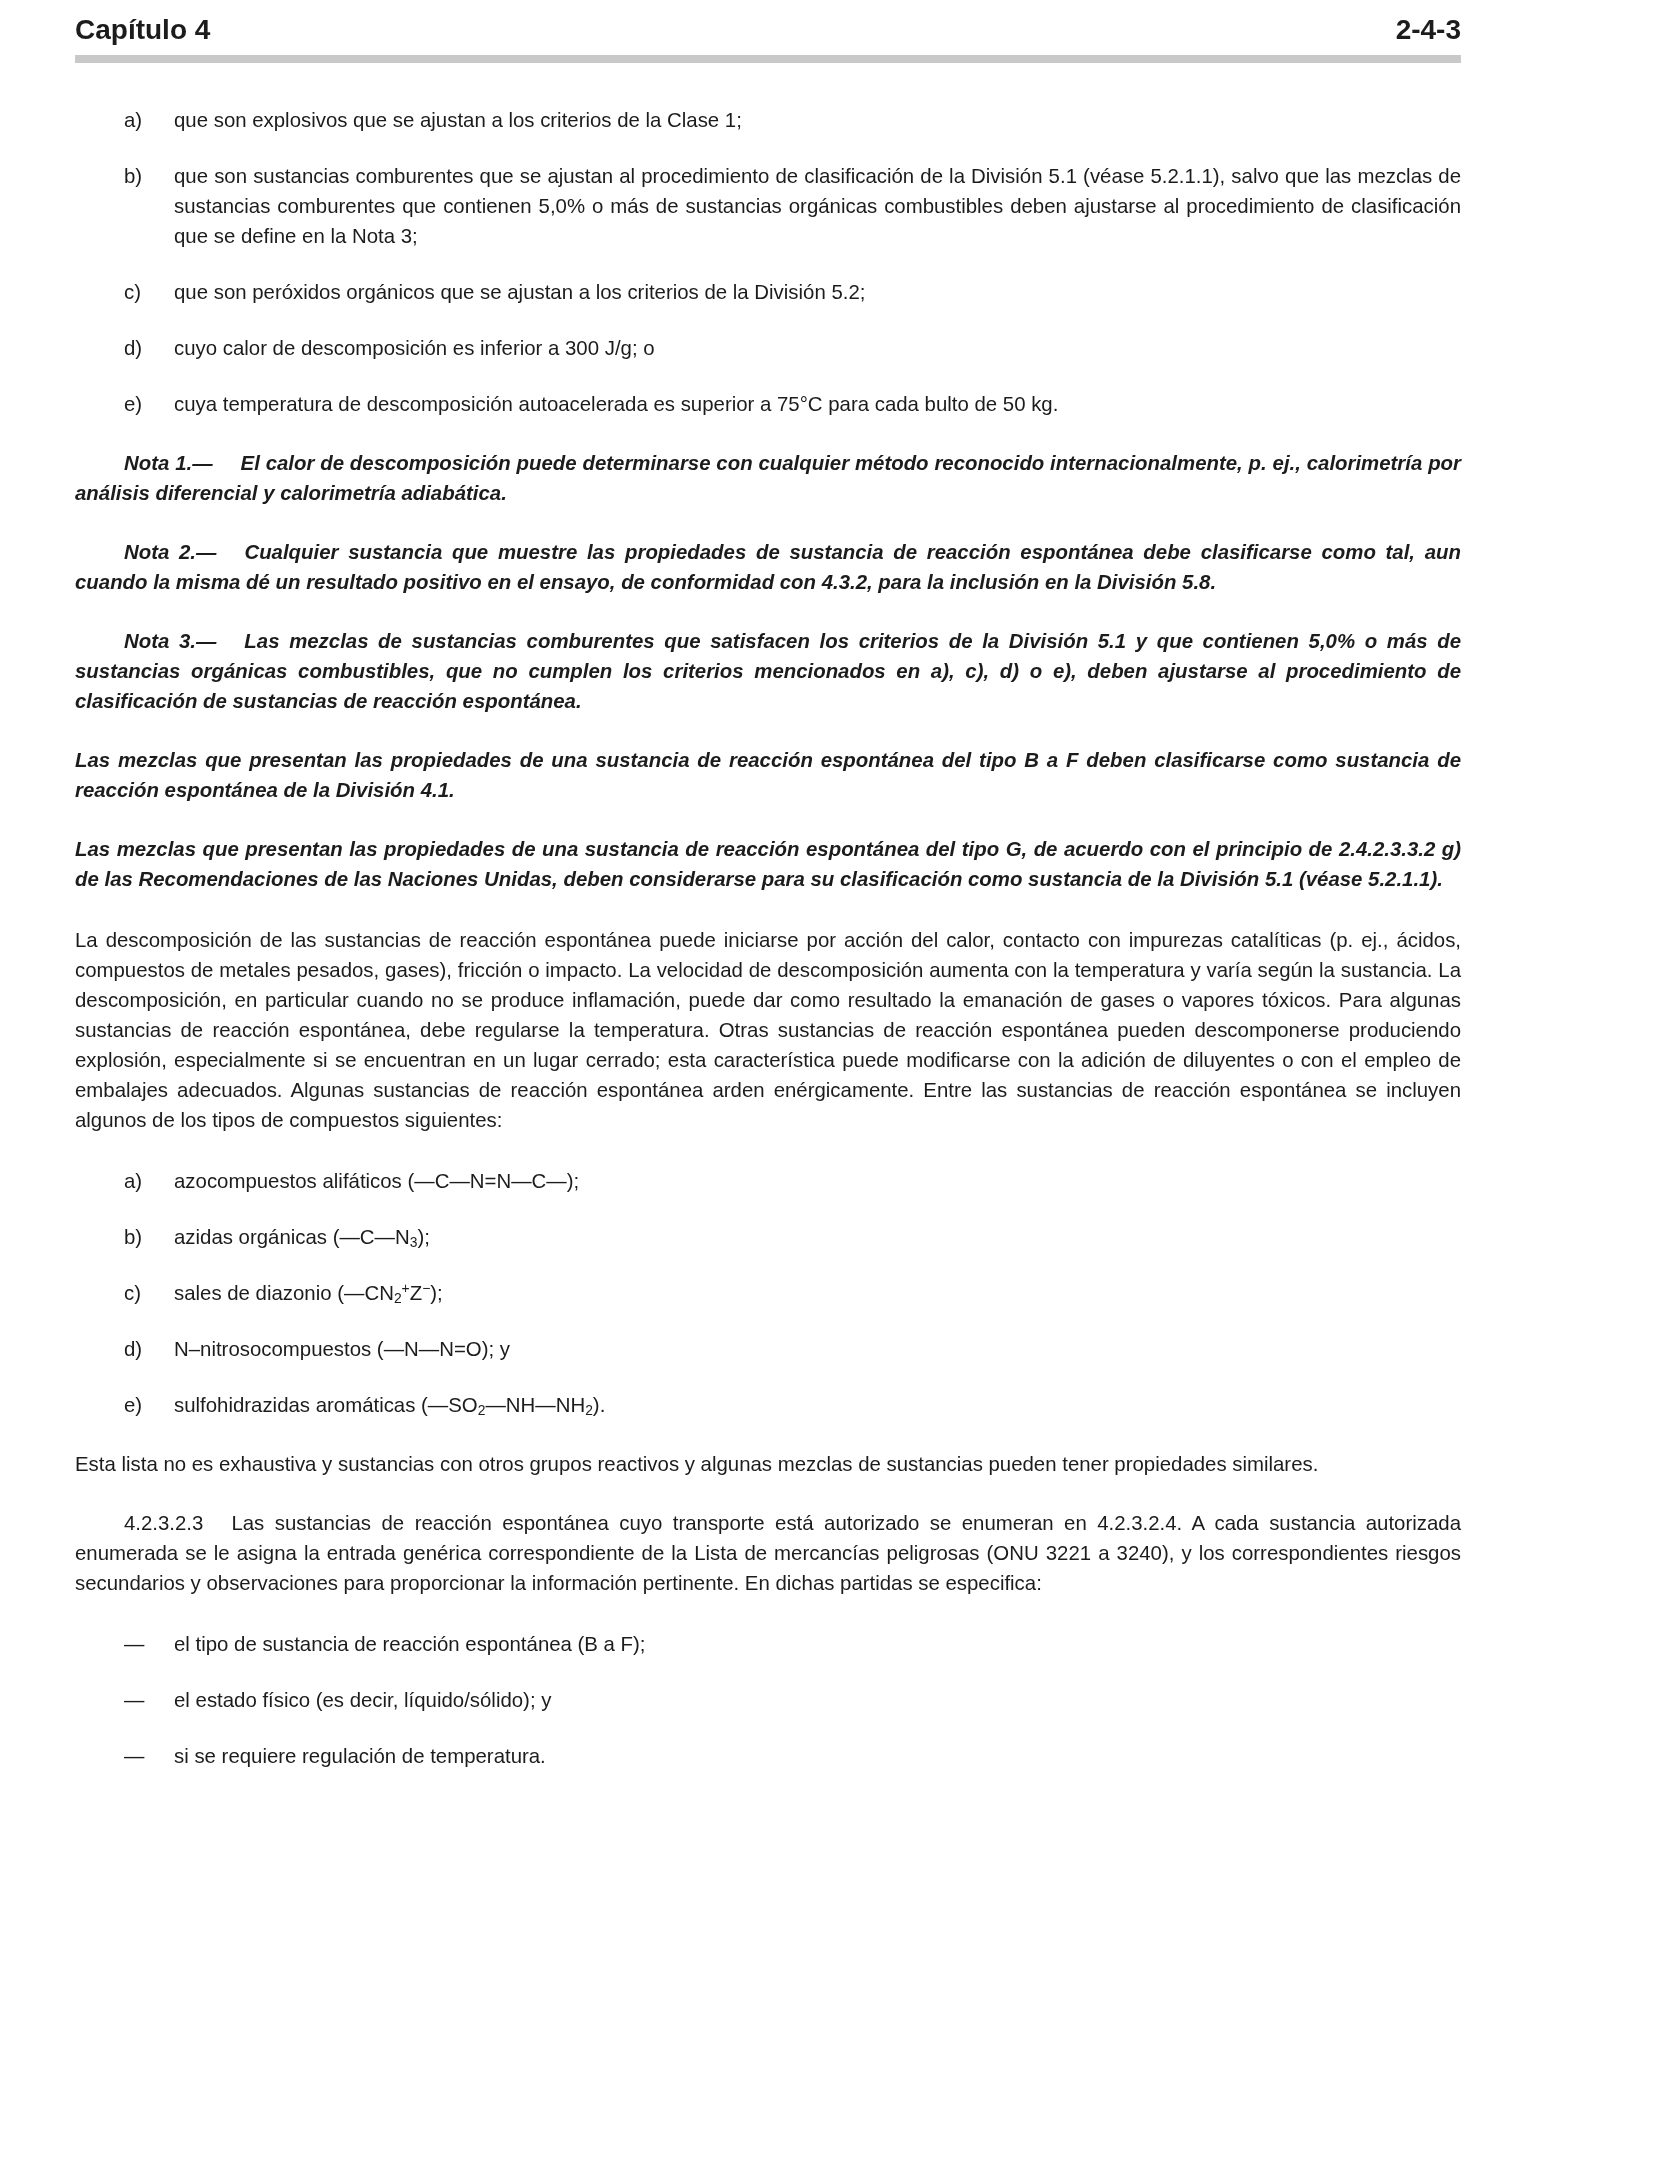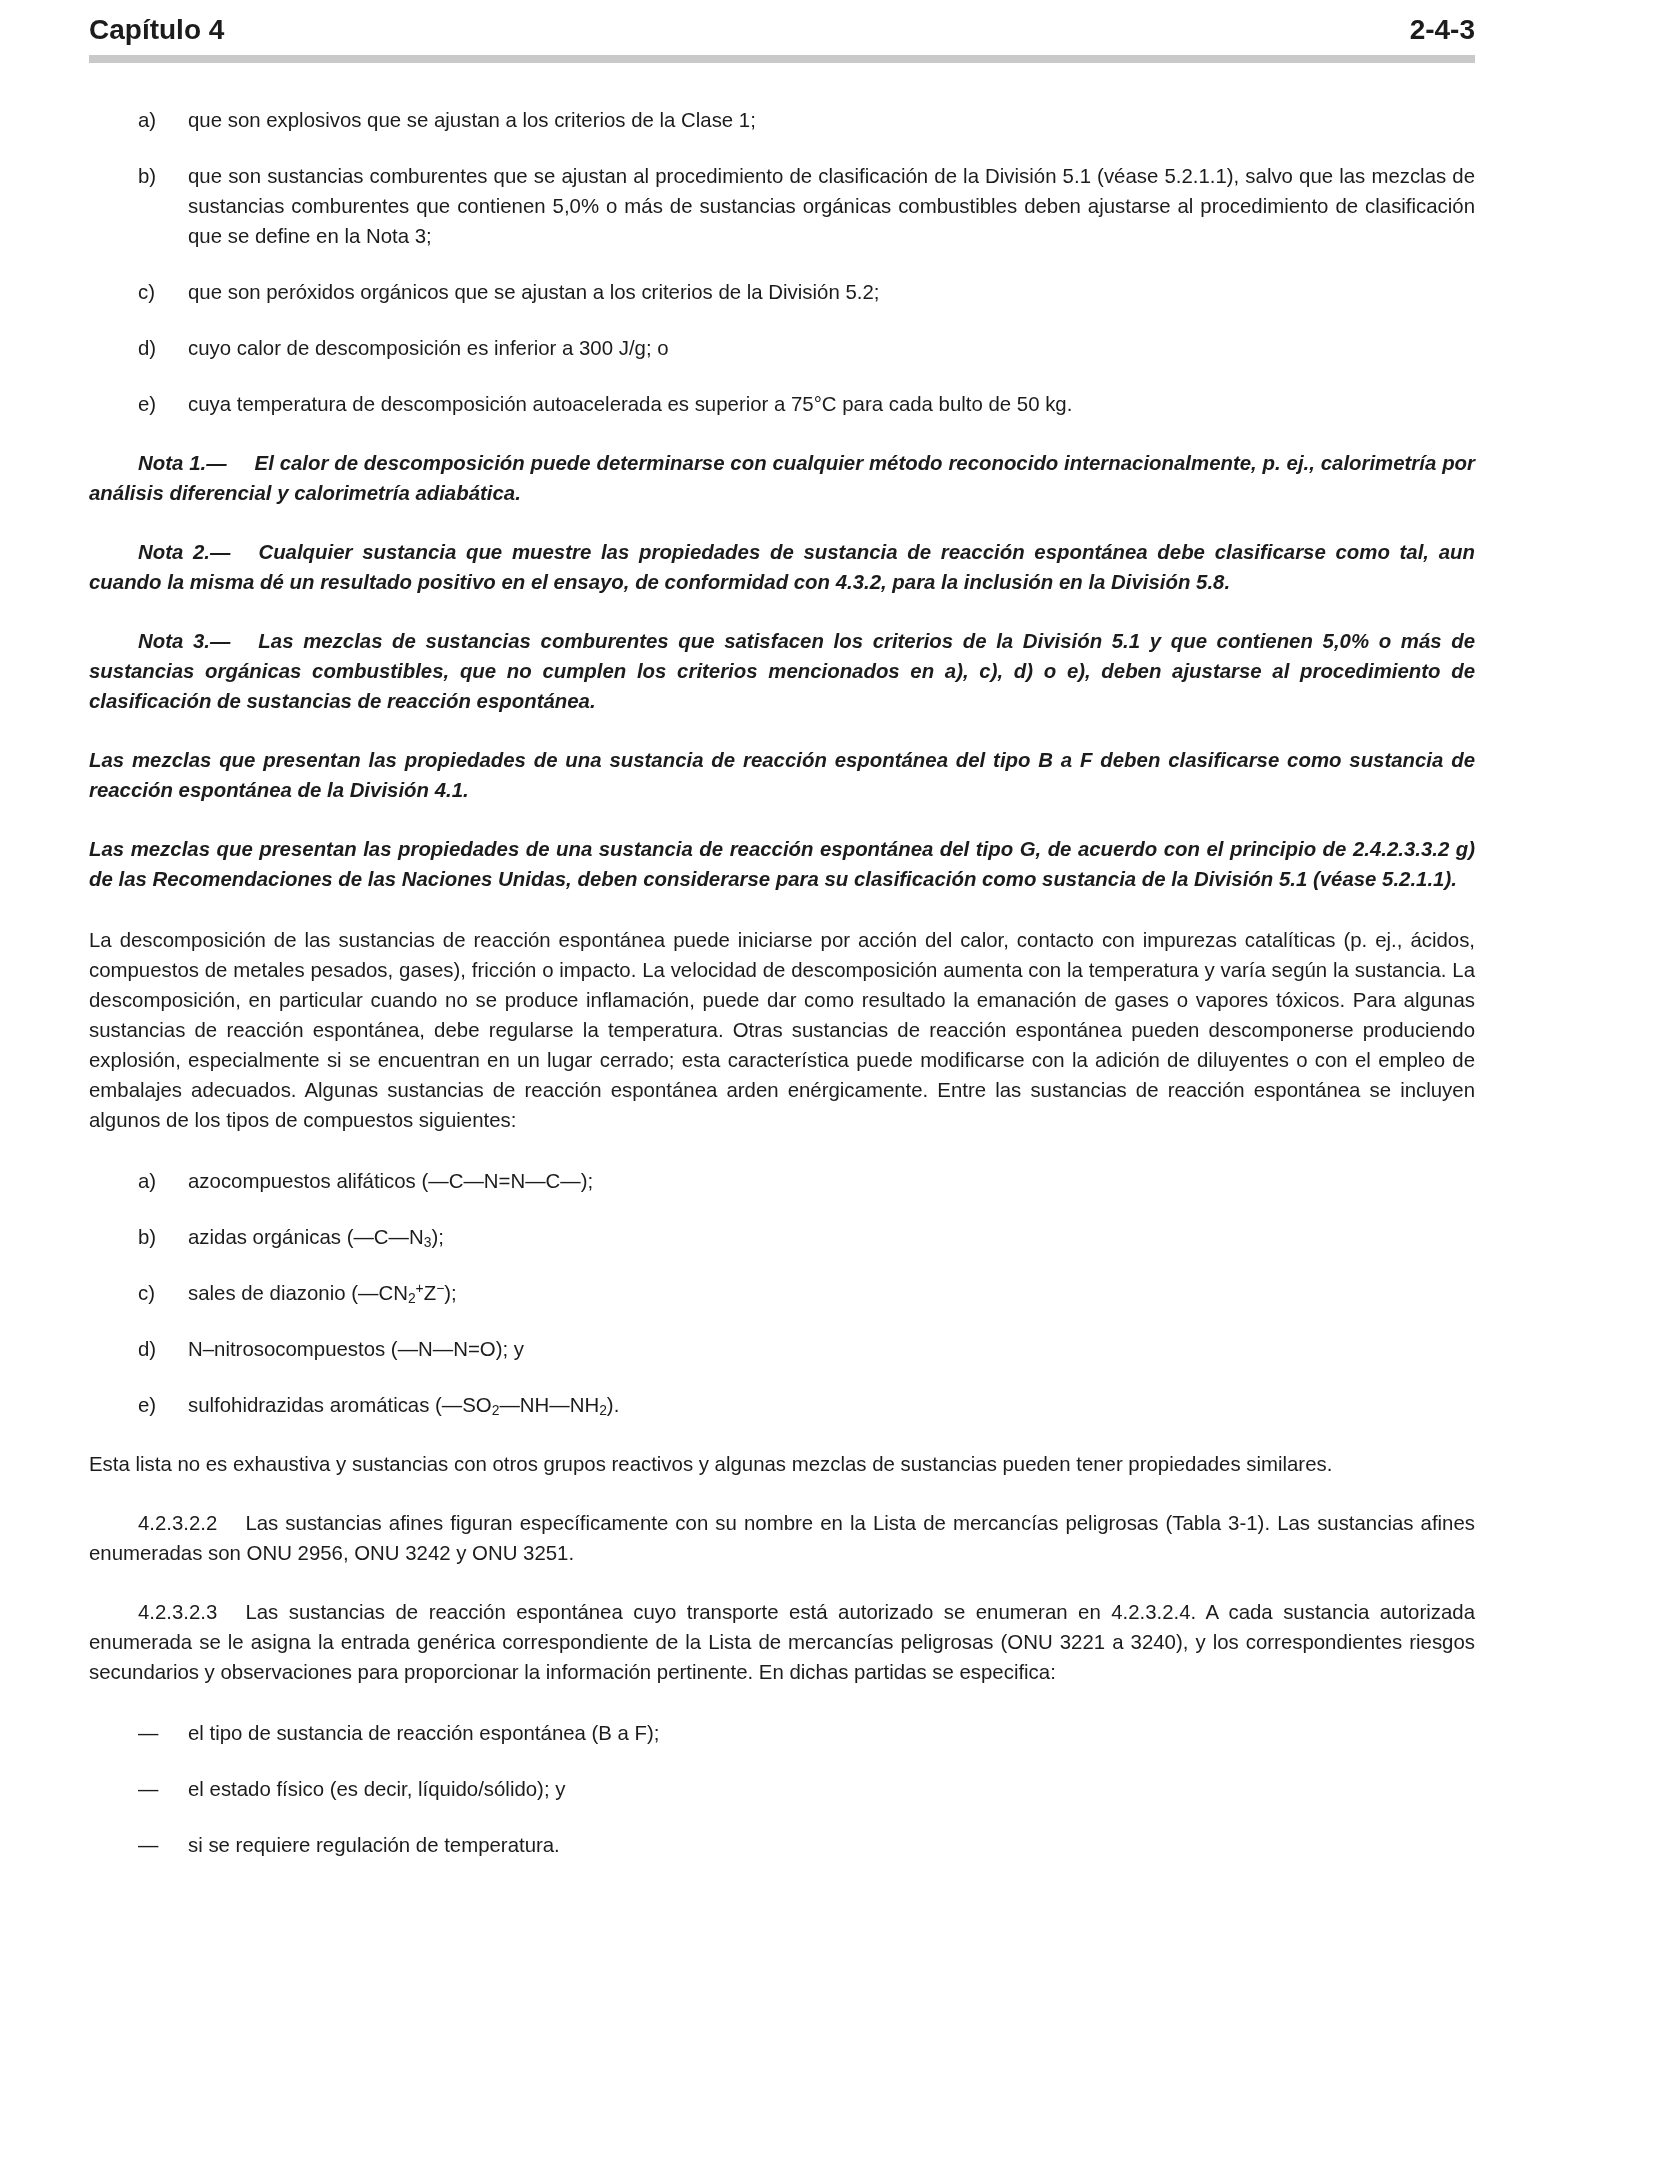--- a/index.html
+++ b/index.html
@@ -7,21 +7,20 @@
     width: 1672px; height: 2183px;
     font-family: "Liberation Sans", "DejaVu Sans", sans-serif;
     color: #1c1c1c;
     overflow: hidden;
   }
   .page {
     box-sizing: border-box;
     width: 1532px; height: 2183px;
     padding: 12.6px 71px 0 75px;
     overflow: hidden;
-    margin-left: 14px;
   }
   .hdr {
     display: flex; justify-content: space-between; align-items: baseline;
     font-weight: bold; font-size: 28px; line-height: 33px;
   }
   .rule { height: 7.9px; background: #c9c9c9; margin-top: 9.4px; }
   main { margin-top: 42px; font-size: 20.4px; line-height: 30px; }
   p { margin: 0; text-align: justify; }
   .italic { font-style: italic; font-weight: bold; }
   
@@ -114,23 +113,20 @@
       <div class="li mt-item">
         <span class="lbl">e)</span>
         <span class="txt">sulfohidrazidas aromáticas (—SO<sub>2</sub>—NH—NH<sub>2</sub>).</span>
       </div>
     </div>
 
     <p class="mt-para">Esta lista no es exhaustiva y sustancias con otros grupos reactivos y algunas mezclas de sustancias pueden tener propiedades similares.</p>
 
 
     <p class="fl-indent mt-para">
-      <span class="pnum">4.2.3.2.2</span><span>Las sustancias afines figuran específicamente con su nombre en la Lista de mercancías peligrosas (Tabla 3-1). Las sustancias afines enumeradas son ONU 2956, ONU 3242 y ONU 3251.</span>
-    </p>
-    <p class="fl-indent mt-para">
       <span class="pnum">4.2.3.2.3</span><span>Las sustancias de reacción espontánea cuyo transporte está autorizado se enumeran en 4.2.3.2.4. A cada sustancia autorizada enumerada se le asigna la entrada genérica correspondiente de la Lista de mercancías peligrosas (ONU 3221 a 3240), y los correspondientes riesgos secundarios y observaciones para proporcionar la información pertinente. En dichas partidas se especifica:</span>
     </p>
 
     <div class="mt-after-head">
       <div class="li">
         <span class="lbl">—</span>
         <span class="txt">el tipo de sustancia de reacción espontánea (B a F);</span>
       </div>
       <div class="li mt-item">
         <span class="lbl">—</span>

